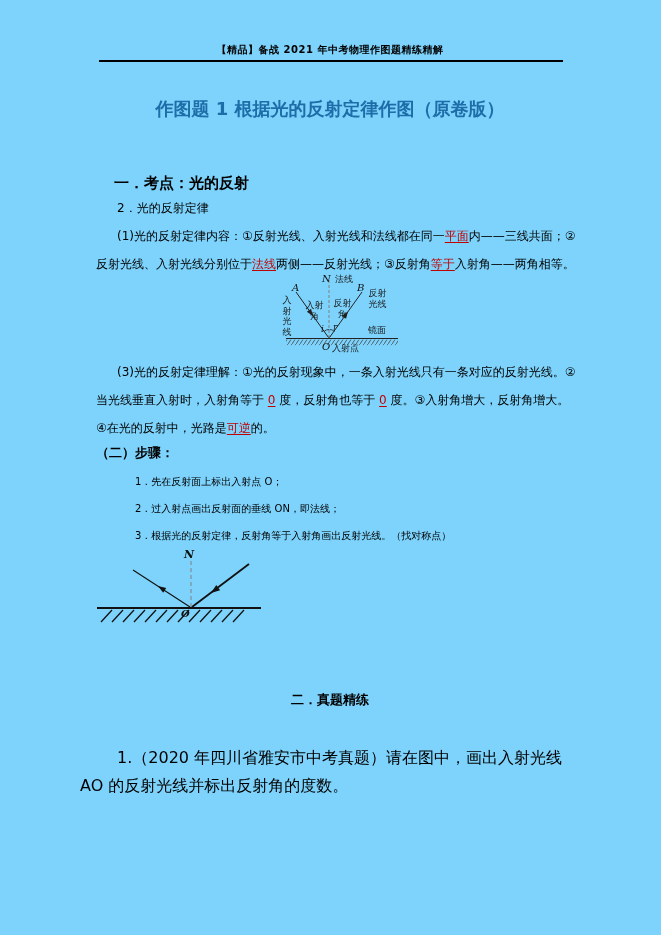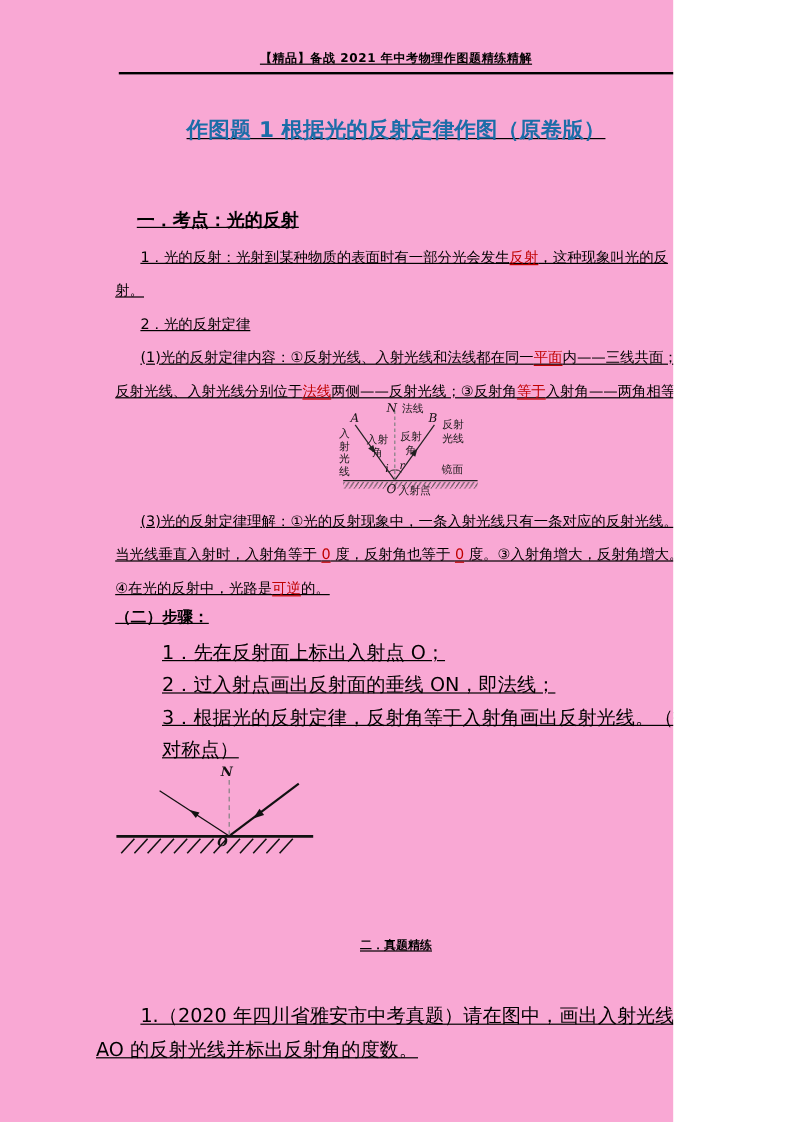--- a/index.html
+++ b/index.html
@@ -1,25 +1,24 @@
 <!DOCTYPE html>
 <html><head>
 <meta charset="utf-8">
 <style>
   * { margin: 0; padding: 0; box-sizing: border-box; }
   html, body { background: #ffffff; }
   .page {
     position: relative;
-    width: 561px;
+    width: 661px;
     height: 935px;
-    background: #f9a8d4;
+    background: #7dd3fc;
     font-family: "DejaVu Sans", sans-serif;
     color: #000;
     overflow: hidden;
-    text-decoration: underline;
   }
   .content { margin: 0 81px 0 80px; width: 500px; padding-top: 40px; }
 
   .doc-header {
     font-size: 10px;
     font-weight: bold;
     text-align: center;
     line-height: 20px;
     letter-spacing: 0.5px;
   }
@@ -55,24 +54,24 @@
     text-decoration: underline;
     text-underline-offset: 2px;
   }
   .steps-heading {
     margin-left: 16px;
     font-size: 13px;
     line-height: 22px;
     font-weight: bold;
   }
   .steps-list { margin-top: 4px; margin-left: 55px; list-style: none; }
-  .steps-list li { font-size: 16px; line-height: 27px; }
+  .steps-list li { font-size: 10px; line-height: 27px; }
   .sec-heading-center {
     margin-top: 60px;
-    font-size: 10px;
+    font-size: 13px;
     line-height: 22px;
     font-weight: bold;
     text-align: center;
   }
   .question-para {
     margin-top: 33px;
     font-size: 16px;
     line-height: 28px;
     text-indent: 37px;
   }
@@ -108,21 +107,20 @@
 <div class="page">
   <div class="content">
 
     <div class="doc-header">【精品】备战 2021 年中考物理作图题精练精解</div>
     <div class="header-rule"></div>
 
     <div class="page-title">作图题 1 根据光的反射定律作图（原卷版）</div>
 
     <div class="sec-heading">一．考点：光的反射</div>
 
-    <p class="body-para first-para"><span>1．光的反射：光射到某种物质的表面时有一部分光会发生</span><span class="red-term">反射</span><span>，这种现象叫光的反射。</span></p>
 
     <p class="body-para">2．光的反射定律</p>
 
     <p class="body-para"><span>(1)光的反射定律内容：①反射光线、入射光线和法线都在同一</span><span class="red-term">平面</span><span>内——三线共面；②反射光线、入射光线分别位于</span><span class="red-term">法线</span><span>两侧——反射光线；③反射角</span><span class="red-term">等于</span><span>入射角——两角相等。</span></p>
 
 
     <div class="diagram diagram-law">
       <svg width="125" height="86" viewBox="0 0 125 86">
         <defs>
           <pattern id="hatch1" width="4" height="6" patternUnits="userSpaceOnUse">

